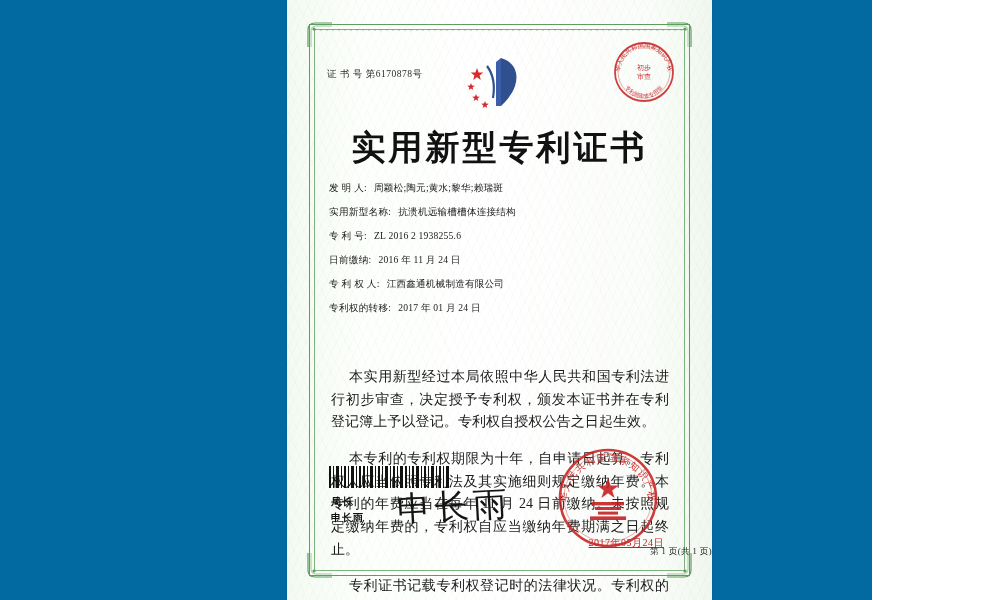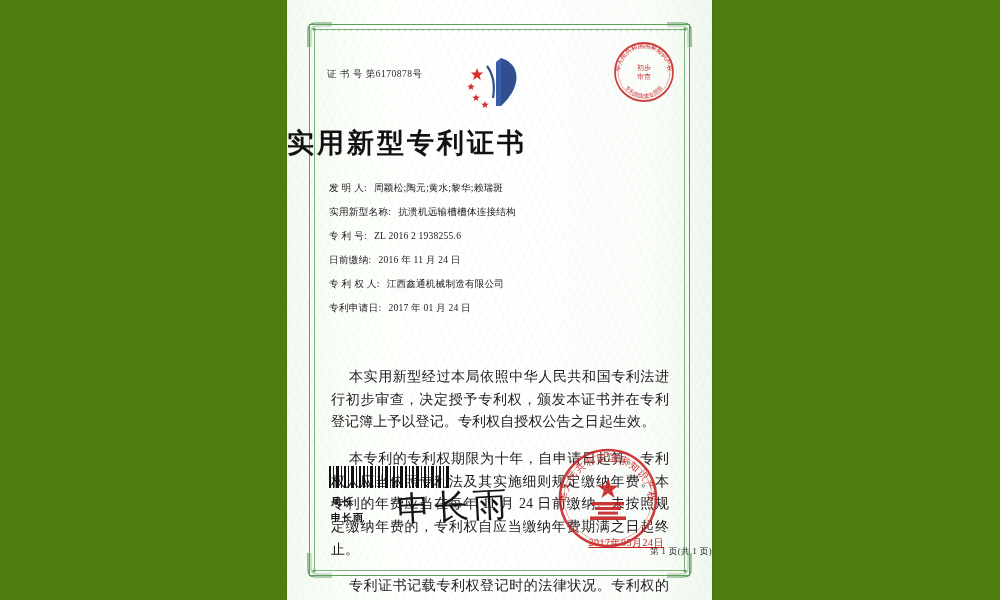--- a/index.html
+++ b/index.html
@@ -7,23 +7,23 @@
     padding: 0;
     background: #ffffff;
     width: 1000px;
     height: 600px;
     overflow: hidden;
     font-family: "Liberation Serif", serif;
   }
 
   #page {
     position: relative;
-    width: 1000px;
+    width: 872px;
     height: 600px;
-    background: #4d7c0f;
+    background: #0369a1;
   }
 
   
   .certificate {
     position: absolute;
     left: 287px;
     top: 0px;
     width: 425px;
     height: 600px;
     background: #fdfefb;
@@ -120,21 +120,22 @@
     width: 64px;
     height: 64px;
   }
 
   
   .main-title {
     position: absolute;
     left: 0;
     right: 0;
     top: 125px;
-    font-size: 27px;
+    text-align: center;
+    font-size: 34px;
     font-weight: bold;
     letter-spacing: 3px;
     color: #111;
     font-family: Liberation Serif, serif;
   }
 
   
   .fields {
     position: absolute;
     left: 42px;
@@ -331,21 +332,21 @@
       </div>
       <div class="field-row">
         <span class="field-label">日前缴纳:</span>
         <span class="field-value">2016 年 11 月 24 日</span>
       </div>
       <div class="field-row">
         <span class="field-label">专 利 权 人:</span>
         <span class="field-value">江西鑫通机械制造有限公司</span>
       </div>
       <div class="field-row">
-        <span class="field-label">专利申请日:</span>
+        <span class="field-label">专利权的转移:</span>
         <span class="field-value">2017 年 01 月 24 日</span>
       </div>
     </div>
 
     <div class="body-paras">
       <p class="para">本实用新型经过本局依照中华人民共和国专利法进行初步审查，决定授予专利权，颁发本证书并在专利登记簿上予以登记。专利权自授权公告之日起生效。</p>
       <p class="para">本专利的专利权期限为十年，自申请日起算。专利权人应当依照专利法及其实施细则规定缴纳年费。本专利的年费应当在每年 11 月 24 日前缴纳。未按照规定缴纳年费的，专利权自应当缴纳年费期满之日起终止。</p>
       <p class="para">专利证书记载专利权登记时的法律状况。专利权的转移、质押、无效、终止、恢复和专利权人的姓名或者名称、国籍、地址变更等事项记载在专利登记簿上。</p>
     </div>
 

